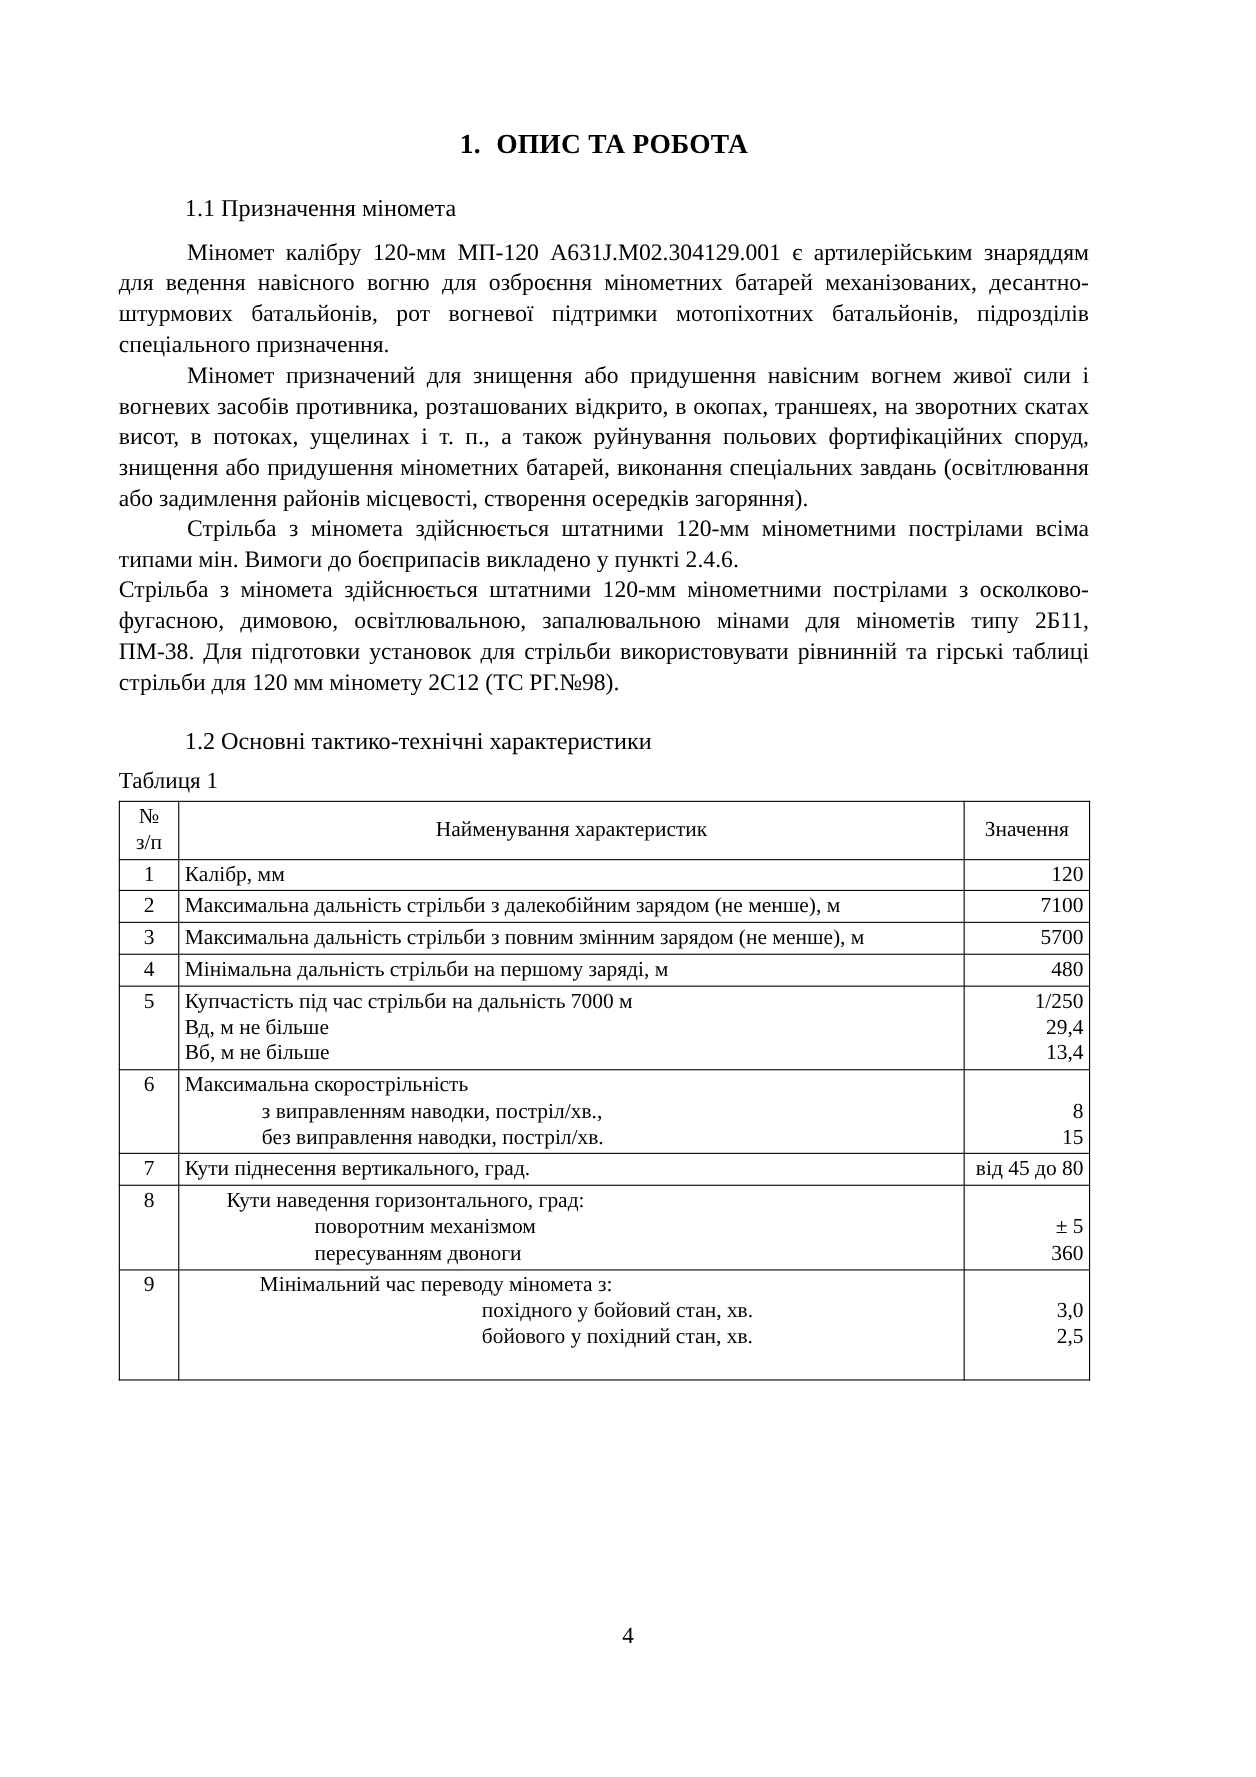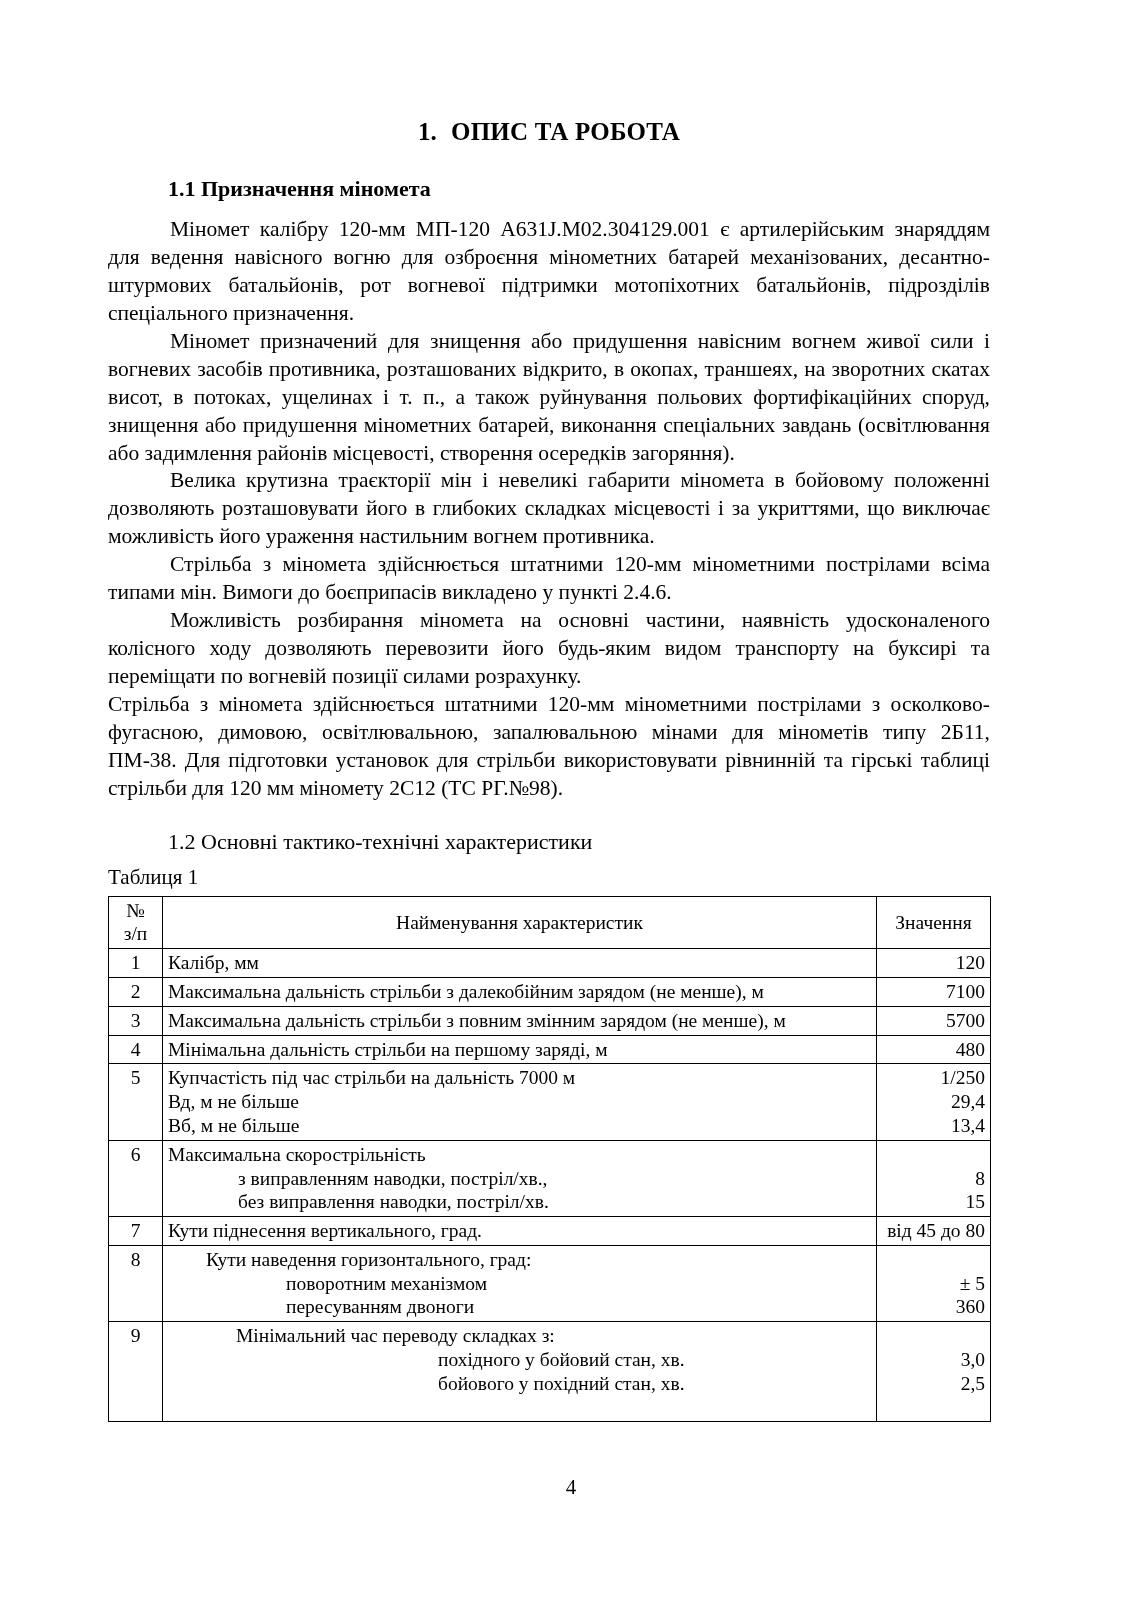--- a/index.html
+++ b/index.html
@@ -30,21 +30,21 @@
   }
   h1.doc-title {
     font-size: 25px;
     font-weight: bold;
     text-align: center;
     margin: 0 0 30px 0;
     letter-spacing: 0.2px;
   }
   h2.section-title {
     font-size: 22px;
-    font-weight: bold;
+    font-weight: normal;
     margin: 0 0 14px 0;
     padding-left: 60px;
   }
   p.para {
     font-size: 21.5px;
     line-height: 1.30;
     margin: 0;
     text-align: justify;
     text-indent: 62px;
     hyphens: manual;
@@ -111,23 +111,21 @@
   <div class="content">
 
     <h1 class="doc-title">
       <span class="title-num">1.</span><span>ОПИС ТА РОБОТА</span>
     </h1>
 
     <h2 class="section-title">1.1 Призначення  міномета</h2>
 
     <p class="para">Міномет калібру 120-мм МП-120 А631J.М02.304129.001 є артилерійським зна­ряддям для ведення навісного вогню для озброєння мінометних батарей механізова­них, десантно-штурмових батальйонів, рот вогневої підтримки мотопіхотних бата­льйонів, підрозділів спеціального призначення.</p>
     <p class="para">Міномет призначений для знищення або придушення навісним вогнем живої сили і вогневих засобів противника, розташованих відкрито, в окопах, траншеях, на зворотних скатах висот, в потоках, ущелинах і т. п., а також руйнування польових фортифікаційних споруд, знищення або придушення мінометних батарей, виконання спеціальних завдань (освітлювання або задимлення районів місцевості, створення осередків загоряння).</p>
-    <p class="para">Велика крутизна траєкторії мін і невеликі габарити міномета в бойовому поло­женні дозволяють розташовувати його в глибоких складках місцевості і за укрит­тями, що виключає можливість його ураження настильним вогнем противника.</p>
     <p class="para">Стрільба з міномета здійснюється штатними 120-мм мінометними пострілами всіма типами мін. Вимоги до боєприпасів викладено у пункті 2.4.6.</p>
-    <p class="para">Можливість розбирання міномета на основні частини, наявність удосконале­ного колісного ходу дозволяють перевозити його будь-яким видом транспорту на буксирі та переміщати по вогневій позиції силами розрахунку.</p>
     <p class="para noindent">Стрільба з міномета здійснюється штатними 120-мм мінометними пострілами з осколково-фугасною, димовою, освітлювальною, запалювальною мінами для мінометів типу  2Б11, ПМ-38. Для підготовки установок для стрільби використовувати рівнин­ній та гірські таблиці стрільби для 120 мм міномету 2С12 (ТС РГ.№98).</p>
 
     <h2 class="section-title-2">1.2 Основні тактико-технічні характеристики</h2>
 
     <div class="table-caption">Таблиця 1</div>
 
     <table class="spec">
       <colgroup>
         <col class="c-num">
         <col class="c-name">
@@ -204,21 +202,21 @@
           </td>
           <td class="val">
             <span style="display:block">&nbsp;</span>
             <span style="display:block">± 5</span>
             <span style="display:block">360</span>
           </td>
         </tr>
         <tr>
           <td class="num">9</td>
           <td class="name">
-            <span class="sub" style="padding-left:68px">Мінімальний час переводу складках з:</span>
+            <span class="sub" style="padding-left:68px">Мінімальний час переводу міномета з:</span>
             <span class="sub" style="padding-left:270px">похідного у бойовий стан, хв.</span>
             <span class="sub" style="padding-left:270px">бойового у похідний стан, хв.</span>
             <span style="display:block">&nbsp;</span>
           </td>
           <td class="val">
             <span style="display:block">&nbsp;</span>
             <span style="display:block">3,0</span>
             <span style="display:block">2,5</span>
           </td>
         </tr>

